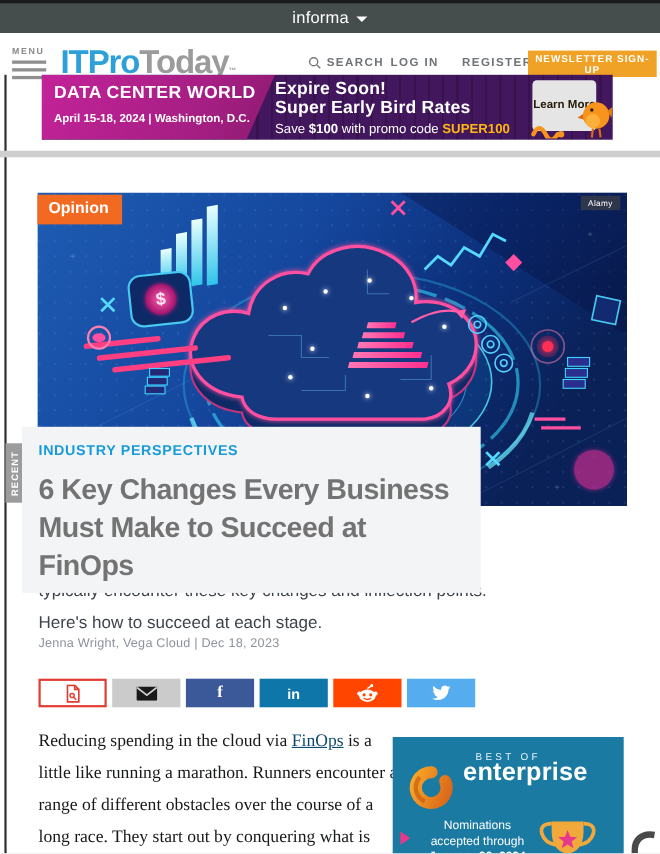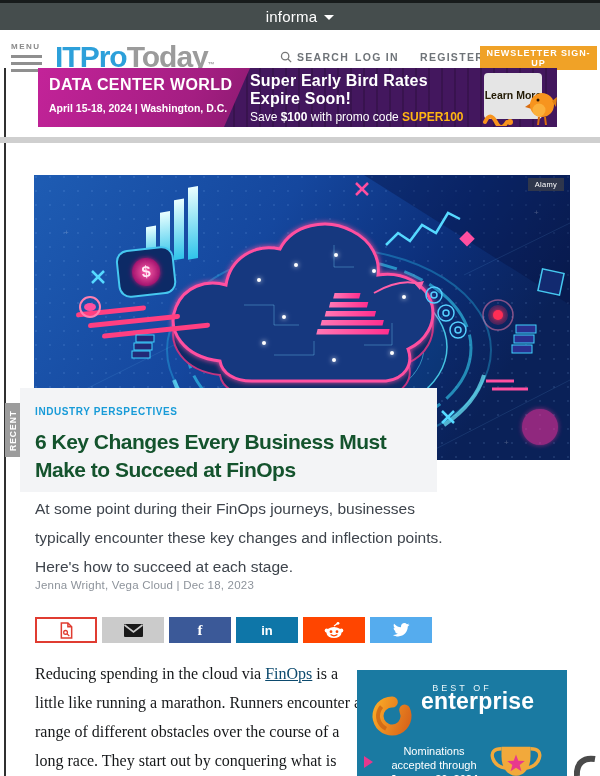--- a/index.html
+++ b/index.html
@@ -49,22 +49,22 @@
   .gray-strip { position:absolute; left:0; right:0; top:137px; height:6px; background:#cfcfcf; }
 
   
   .hero { position:absolute; left:34px; top:175px; width:536px; height:285px; }
   .hero svg.art { position:absolute; inset:0; }
   .opinion-badge { position:absolute; left:0; top:2px; height:27px; background:#f26a21; color:#fff; font-size:14.5px; font-weight:bold; line-height:27px; padding:0 12px 0 10px; cursor:pointer; }
   .alamy { position:absolute; right:6px; top:3px; background:rgba(52,58,74,.88); color:#fff; font-size:7.5px; padding:2px 7px; letter-spacing:.3px; }
 
   
   .title-card { position:absolute; left:20px; top:388px; width:417px; min-height:104px; background:#f3f4f6; padding:13px 14px 8px 15px; z-index:3; }
-  .eyebrow { display:inline-block; color:#189bd8; font-size:10px; font-weight:bold; letter-spacing:.6px; text-decoration:none; cursor:pointer; }
-  .headline { margin-top:9px; font-size:21px; line-height:1.32; letter-spacing:-.5px; color:#14532d; font-weight:bold; }
+  .eyebrow { display:inline-block; color:#189bd8; font-size:13px; font-weight:bold; letter-spacing:.6px; text-decoration:none; cursor:pointer; }
+  .headline { margin-top:9px; font-size:26px; line-height:1.32; letter-spacing:-.5px; color:#737373; font-weight:bold; }
 
   .standfirst { position:absolute; left:35px; top:494px; width:418px; font-size:15.5px; line-height:29px; color:#3e444c; }
   .byline { position:absolute; left:35px; top:579px; font-size:11.5px; color:#8d939b; letter-spacing:.2px; }
 
   
   .share-row { position:absolute; left:35px; top:617px; display:flex; gap:5px; }
   .share-btn { width:62px; height:26px; border:none; display:flex; align-items:center; justify-content:center; cursor:pointer; font-family:"Liberation Sans",sans-serif; }
   .share-btn.pdf { background:#fff; border:2px solid #e03c31; }
   .share-btn.email { background:#cbcbcb; }
   .share-btn.fb { background:#3b5998; }
@@ -126,22 +126,22 @@
   <div class="recent-tab">
     <span>RECENT</span>
   </div>
 
   <div class="promo-banner">
     <div class="pb-stripes"></div>
     <div class="pb-left"></div>
     <div class="pb-brand">DATA CENTER WORLD</div>
     <div class="pb-date">April 15-18, 2024 | Washington, D.C.</div>
     <div class="pb-head">
+      <div>Expire Soon!</div>
       <div>Super Early Bird Rates</div>
-      <div>Expire Soon!</div>
     </div>
     <div class="pb-offer"><span>Save </span><b>$100</b><span> with promo code </span><span class="code">SUPER100</span></div>
     <button class="pb-cta">Learn More</button>
     <svg class="pb-worm" width="36" height="16" viewBox="0 0 36 16">
       <path d="M3,12 q5,-11 11,0 q5,10 11,0" fill="none" stroke="#f7941e" stroke-width="4" stroke-linecap="round"></path>
       <circle cx="28" cy="12" r="3" fill="#f7941e"></circle>
     </svg>
     <svg class="pb-bird" width="32" height="40" viewBox="0 0 32 40">
       <polygon points="6,16 0,20 7,22" fill="#d96d10"></polygon>
       <circle cx="17" cy="18" r="12" fill="#f7941e"></circle>
@@ -306,20 +306,21 @@
         <line x1="452" y1="206" x2="480" y2="206"></line>
           <line x1="458" y1="214" x2="494" y2="214"></line>
       </g>
       <g fill="rgba(255,255,255,0.25)" font-size="8" font-family="Liberation Sans, sans-serif">
         <text x="30" y="60">+</text>
           <text x="500" y="40">+</text>
           <text x="470" y="270">+</text>
           <text x="90" y="240">+</text>
       </g>
     </svg>
+    <div class="opinion-badge">Opinion</div>
     <div class="alamy">Alamy</div>
   </div>
 
   <div class="title-card">
     <a class="eyebrow">INDUSTRY PERSPECTIVES</a>
     <h1 class="headline">6 Key Changes Every Business Must Make to Succeed at FinOps</h1>
   </div>
 
   <div class="standfirst">At some point during their FinOps journeys, businesses typically encounter these key changes and inflection points. Here's how to succeed at each stage.</div>
   <div class="byline">Jenna Wright, Vega Cloud | Dec 18, 2023</div>

